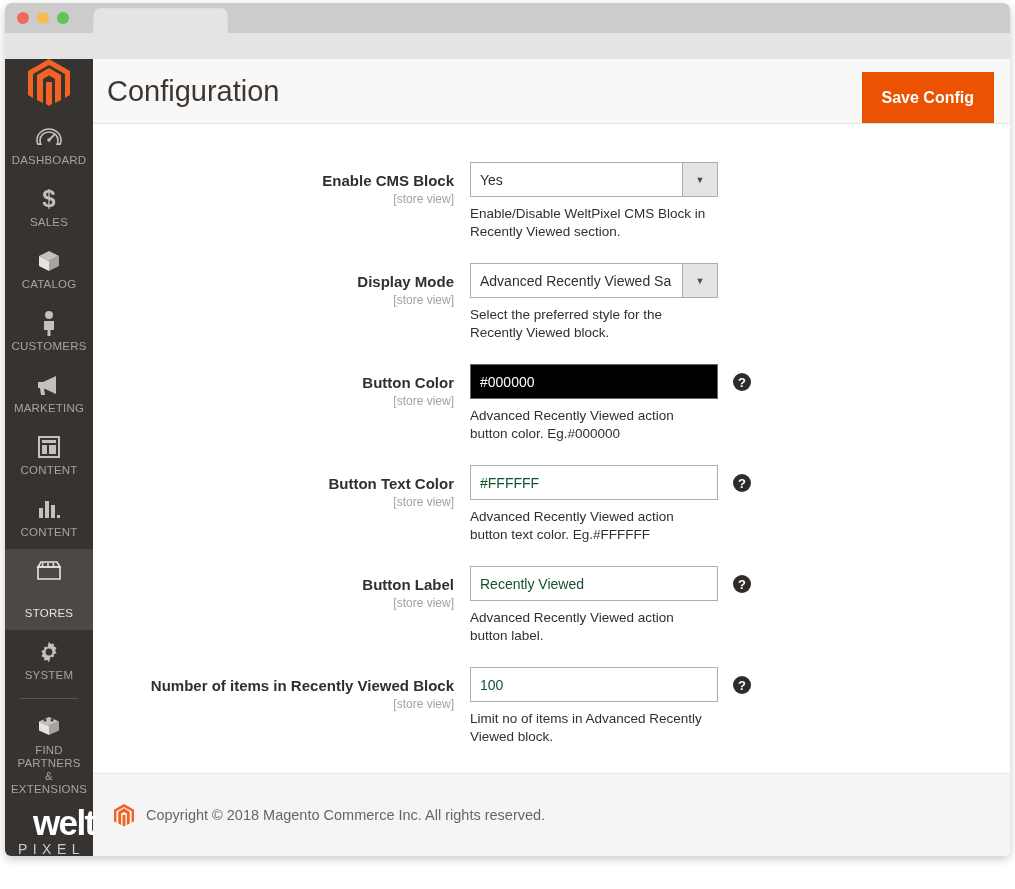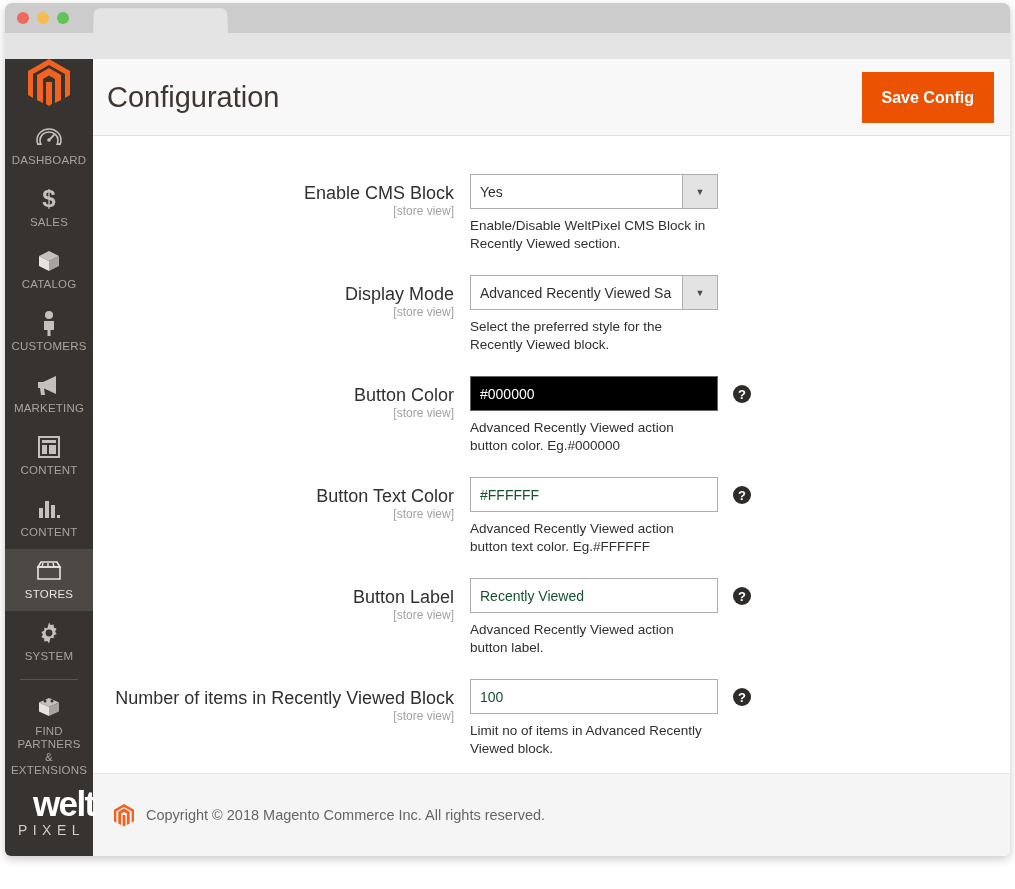--- a/index.html
+++ b/index.html
@@ -96,21 +96,21 @@
 
   .nav-item {
     display: flex;
     flex-direction: column;
     align-items: center;
     justify-content: center;
     padding: 9px 2px 10px;
     cursor: pointer;
     text-align: center;
   }
-  .nav-item.active { background: #4c4844; }
+  .nav-item.active { background: #4c4844; gap: 19px; }
 
   .nav-icon {
     height: 26px;
     display: flex;
     align-items: center;
     justify-content: center;
     margin-bottom: 4px;
     color: #c4c0bb;
   }
 
@@ -154,21 +154,21 @@
   
   .main {
     flex: 1;
     display: flex;
     flex-direction: column;
     background: #ffffff;
     min-width: 0;
   }
 
   .page-header {
-    height: 77px;
+    height: 65px;
     background: #f8f8f8;
     border-bottom: 1px solid #e3e3e3;
     display: flex;
     align-items: center;
     justify-content: space-between;
     padding-left: 14px;
     position: relative;
   }
 
   .page-title {
@@ -211,22 +211,22 @@
 
   .field-label-col {
     width: 377px;
     flex: 0 0 377px;
     text-align: right;
     padding-right: 16px;
     padding-top: 10px;
   }
 
   .field-label {
-    font-size: 18px;
-    font-weight: normal;
+    font-size: 15px;
+    font-weight: bold;
     color: #303030;
     line-height: 18px;
   }
 
   .field-scope {
     font-size: 12px;
     color: #a2a2a2;
     line-height: 16px;
     margin-top: 1px;
   }

